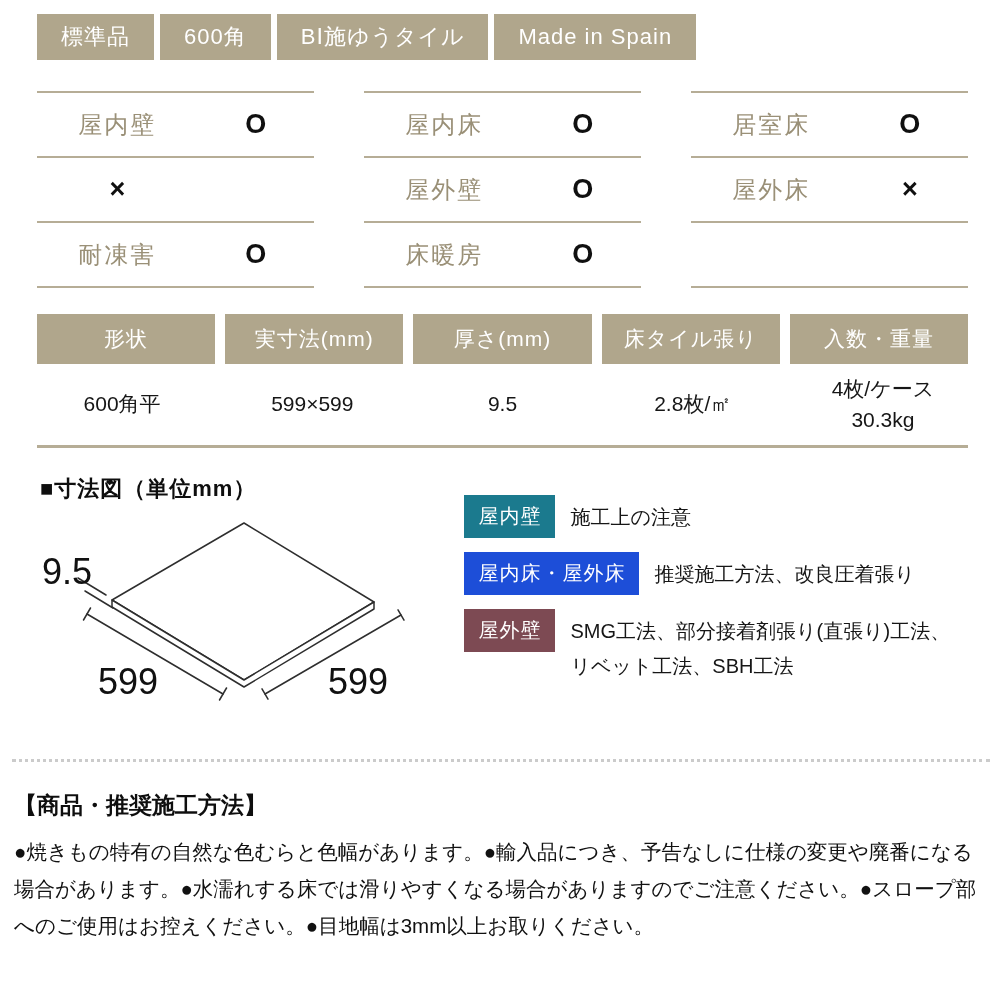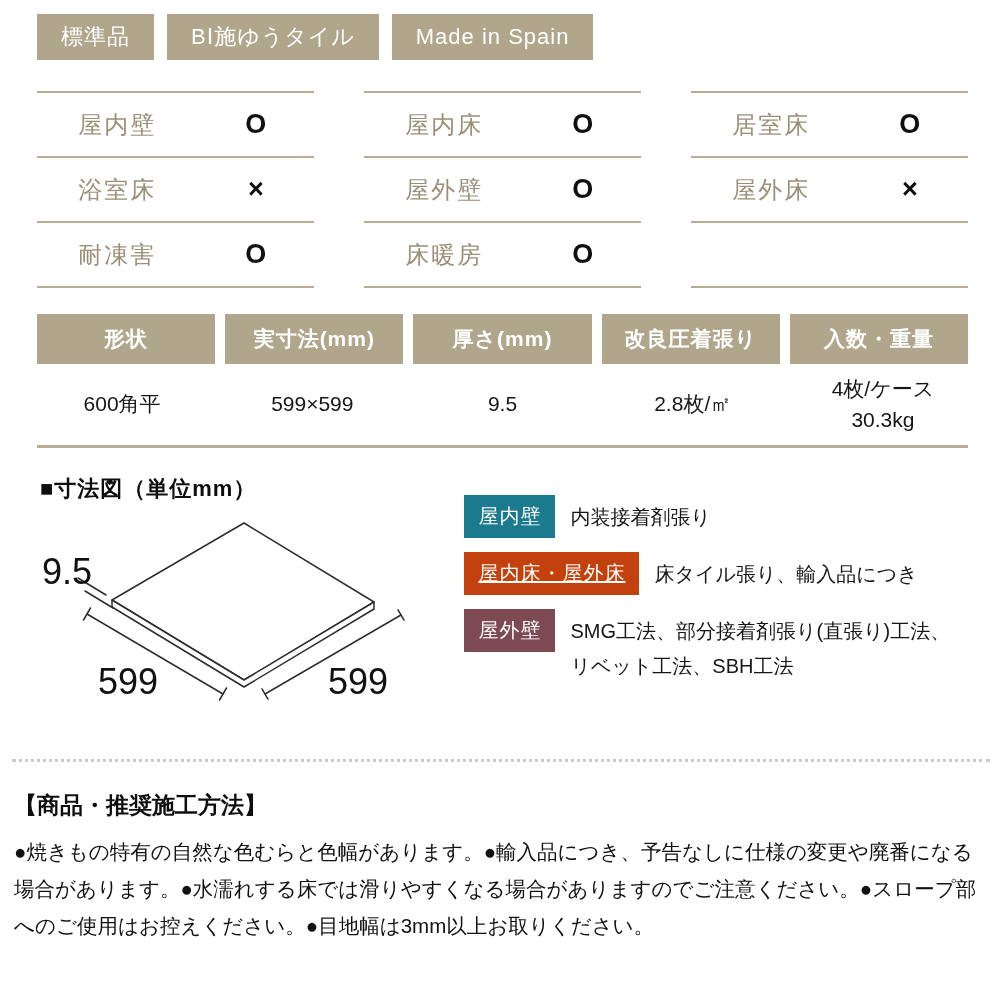--- a/index.html
+++ b/index.html
@@ -2,38 +2,38 @@
 <html><head>
 <meta charset="utf-8">
 <style>
   * { box-sizing: border-box; }
   html,body { margin:0; padding:0; }
   body {
     width:1000px; height:1000px; background:#fff; overflow:hidden;
     font-family:"Liberation Sans","DejaVu Sans",sans-serif; color:#1c1c1c;
   }
   
-  .badges { display:flex; gap:13px; margin:14px 0 0 37px; }
+  .badges { display:flex; gap:6px; margin:14px 0 0 37px; }
   .badge {
     background:#b0a68c; color:#fff; font-size:22px; letter-spacing:1px;
     height:46px; display:flex; align-items:center; justify-content:center;
     padding:0 24px; white-space:nowrap;
   }
   
   .usage-grid { display:grid; grid-template-columns:repeat(3,1fr); column-gap:50px; margin:31px 32px 0 37px; }
   .usage-col { border-bottom:2px solid #b6ad96; }
   .usage-row { display:grid; grid-template-columns:58% 42%; align-items:center; height:65px; border-top:2px solid #b6ad96; }
   .usage-label { text-align:center; color:#9a9077; font-size:24px; letter-spacing:2px; }
   .usage-mark  { text-align:center; font-size:27px; font-weight:700; color:#101010; }
   
   .spec { margin:26px 32px 0 37px; border-bottom:3px solid #b6ad96; }
   .spec-head { display:flex; gap:10px; }
   .spec-head .hcell {
     flex:1; background:#b0a68c; color:#fff; font-size:21px; height:50px;
-    display:flex; align-items:center; justify-content:center; letter-spacing:1px; white-space:nowrap;font-weight:bold;
+    display:flex; align-items:center; justify-content:center; letter-spacing:1px; white-space:nowrap;
   }
   .spec-vals { display:flex; gap:20px; }
   .spec-vals .vcell {
     flex:1; min-height:81px; display:flex; align-items:center; justify-content:center;
     font-size:21px; text-align:center; white-space:pre-line; line-height:1.45; color:#161616;
   }
   
   .lower { display:flex; margin:26px 0 0 40px;justify-content:space-between; }
   .section-title { font-size:22px; font-weight:700; color:#0e0e0e; letter-spacing:1px; }
   .dim-section { width:428px; }
@@ -51,32 +51,32 @@
   
   .dim-svg line, .dim-svg polygon { stroke:#2e2e2e; stroke-width:1.5; fill:none; stroke-linejoin:round; stroke-linecap:round; }
   .dim-svg polygon { fill:#ffffff; }
   .dim-svg text { fill:#111; font-size:36px; font-weight:500; font-family:"Liberation Sans","DejaVu Sans",sans-serif; }
 </style>
 </head>
 <body>
 
 <div class="badges">
   <div class="badge">標準品</div>
+  <div class="badge">600角</div>
   <div class="badge">BⅠ施ゆうタイル</div>
   <div class="badge">Made in Spain</div>
 </div>
 
 <div class="usage-grid">
   <div class="usage-col">
     <div class="usage-row">
       <span class="usage-label">屋内壁</span>
       <span class="usage-mark">O</span>
     </div>
     <div class="usage-row">
-      <span class="usage-label">浴室床</span>
       <span class="usage-mark">×</span>
     </div>
     <div class="usage-row">
       <span class="usage-label">耐凍害</span>
       <span class="usage-mark">O</span>
     </div>
   </div>
   <div class="usage-col">
     <div class="usage-row">
       <span class="usage-label">屋内床</span>
@@ -105,21 +105,21 @@
       <span class="usage-mark"></span>
     </div>
   </div>
 </div>
 
 <div class="spec">
   <div class="spec-head">
     <div class="hcell">形状</div>
     <div class="hcell">実寸法(mm)</div>
     <div class="hcell">厚さ(mm)</div>
-    <div class="hcell">改良圧着張り</div>
+    <div class="hcell">床タイル張り</div>
     <div class="hcell">入数・重量</div>
   </div>
   <div class="spec-vals">
     <div class="vcell">600角平</div>
     <div class="vcell">599×599</div>
     <div class="vcell">9.5</div>
     <div class="vcell">2.8枚/㎡</div>
     <div class="vcell">4枚/ケース
 30.3kg</div>
   </div>
@@ -148,25 +148,25 @@
 
       <text x="2" y="76">9.5</text>
       <text x="58" y="186">599</text>
       <text x="288" y="186">599</text>
     </svg>
   </div>
 
   <div class="install-section">
     <div class="method-row">
       <span class="method-badge" style="background-color: rgb(27, 122, 142);">屋内壁</span>
-      <span class="method-desc">内装接着剤張り</span>
+      <span class="method-desc">施工上の注意</span>
     </div>
     <div class="method-row">
-      <span class="method-badge" style="background-color: #c2410c; text-decoration: underline;">屋内床・屋外床</span>
-      <span class="method-desc">床タイル張り、輸入品につき</span>
+      <span class="method-badge" style="background-color: #1d4ed8;">屋内床・屋外床</span>
+      <span class="method-desc">推奨施工方法、改良圧着張り</span>
     </div>
     <div class="method-row">
       <span class="method-badge" style="background-color: rgb(125, 74, 83);">屋外壁</span>
       <span class="method-desc">SMG工法、部分接着剤張り(直張り)工法、リベット工法、SBH工法</span>
     </div>
   </div>
 
 </div>
 
 <div class="divider"></div>

